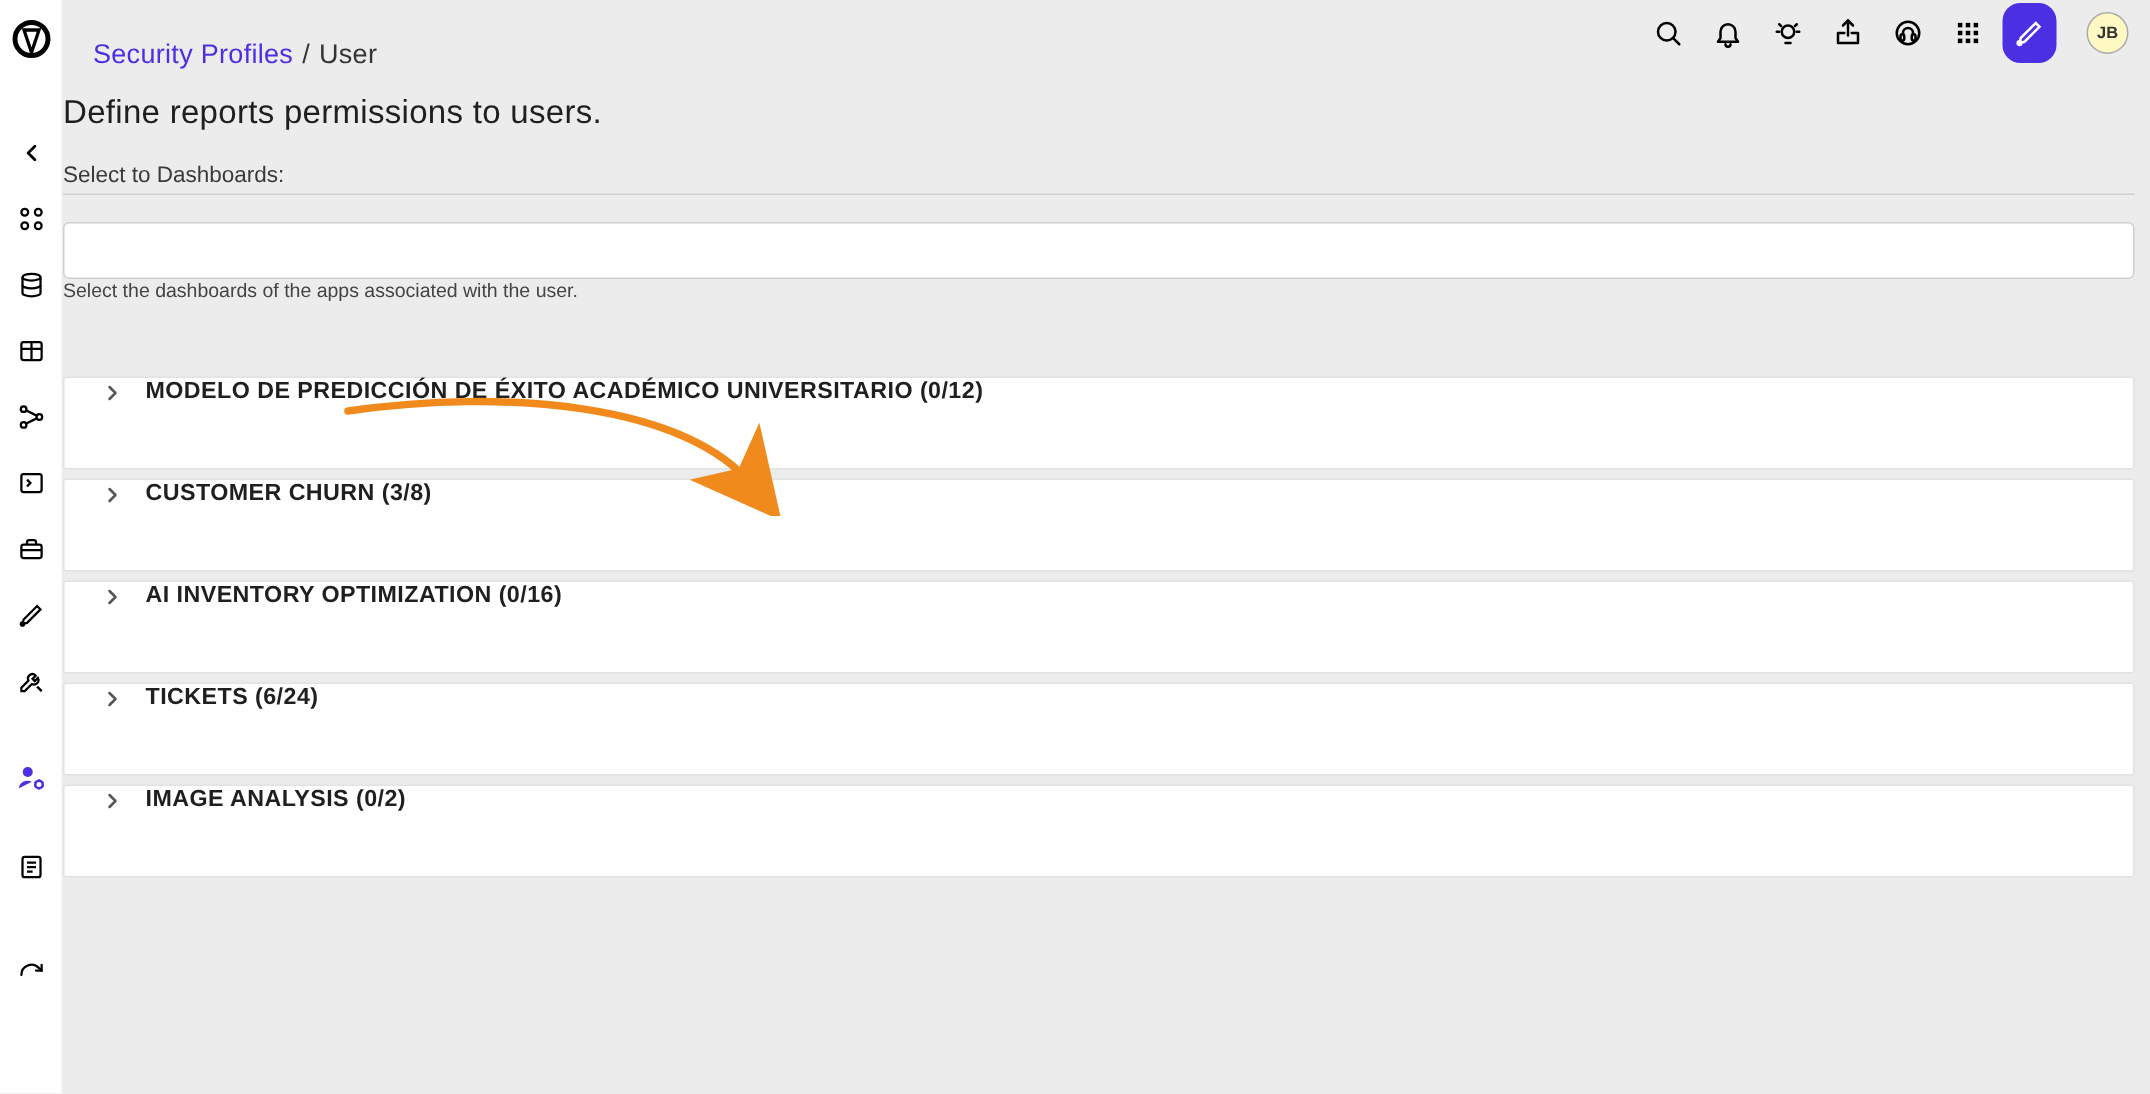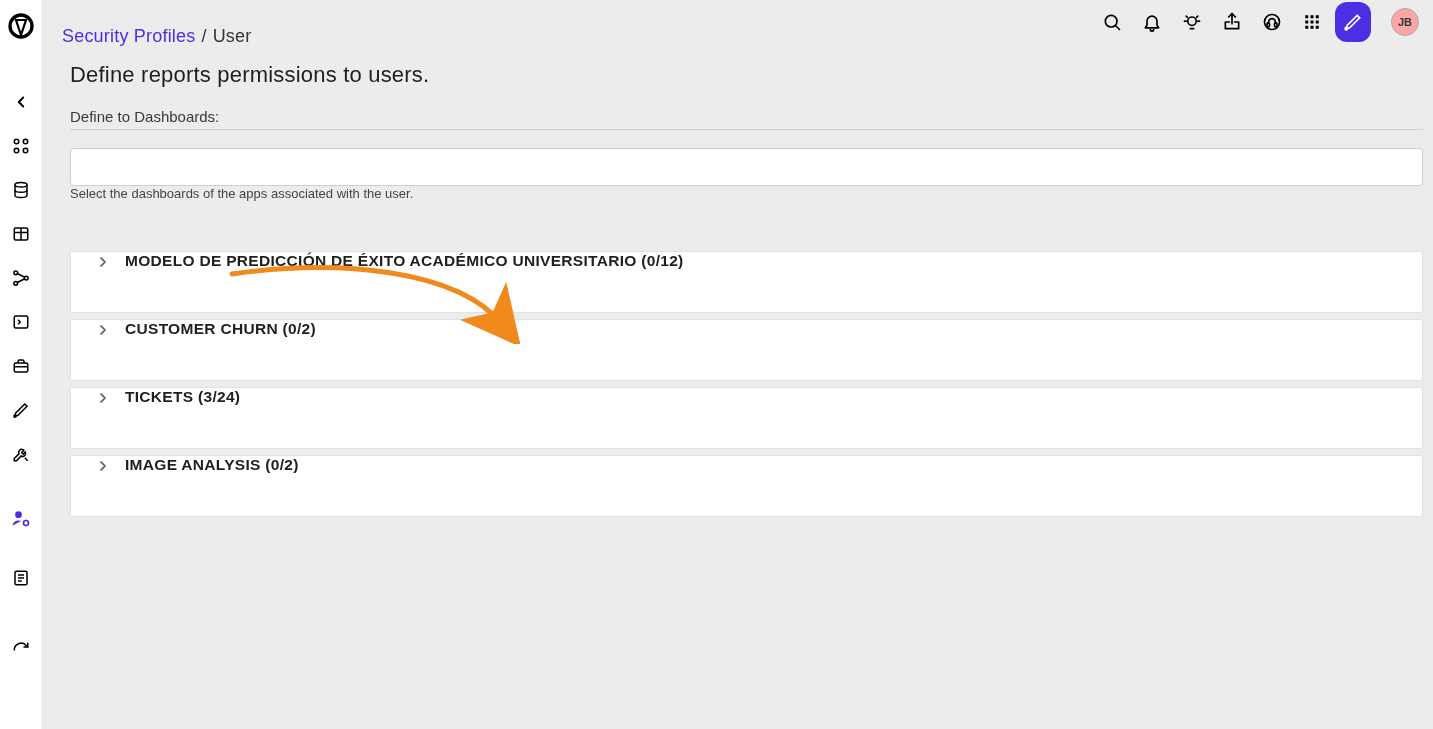--- a/index.html
+++ b/index.html
@@ -87,34 +87,34 @@
   .ibtn.active {
     background: #4b2fe3;
     border-radius: 12px;
     width: 36px;
     height: 40px;
   }
   .avatar {
     width: 28px;
     height: 28px;
     border-radius: 50%;
-    background: #fca5a5;
+    background: #fef9c3;
     display: flex;
     align-items: center;
     justify-content: center;
     font-size: 11px;
     font-weight: 600;
     color: #333;
     margin-left: 14px;
     border: 1px solid #aaa;
   }
 
   .content {
     flex: 1;
-    padding: 18px 10px 0 28px;
+    padding: 18px 10px 0 0;
     overflow-y: auto;
     position: relative;
   }
   .page-title {
     font-size: 22px;
     font-weight: 500;
     letter-spacing: 0.2px;
     color: #1f1f1f;
     margin-bottom: 20px;
   }
@@ -349,21 +349,21 @@
               <circle cx="4" cy="20" r="1.5" fill="#fff"></circle>
             </svg>
         </div>
         <div class="avatar">JB</div>
       </div>
     </div>
 
     <div class="content">
       <div class="page-title">Define reports permissions to users.</div>
 
-      <div class="section-label">Define to Dashboards:</div>
+      <div class="section-label">Select to Dashboards:</div>
       <div class="dash-input-wrap">
         <input class="dash-input" type="text" style="">
       </div>
       <div class="helper">Select the dashboards of the apps associated with the user.</div>
 
       <div class="spacer-mid"></div>
 
 
       <div class="row-list">
         <div class="acc-row">
@@ -373,29 +373,37 @@
               </svg>
           </span>
           <span class="row-label">MODELO DE PREDICCIÓN DE ÉXITO ACADÉMICO UNIVERSITARIO (0/12)</span>
         </div>
         <div class="acc-row">
           <span class="chev">
             <svg width="16" height="16" viewBox="0 0 24 24" fill="none" stroke="#555" stroke-width="2.5" stroke-linecap="round" stroke-linejoin="round">
                 <polyline points="9 18 15 12 9 6"></polyline>
               </svg>
           </span>
-          <span class="row-label">CUSTOMER CHURN (0/2)</span>
+          <span class="row-label">CUSTOMER CHURN (3/8)</span>
         </div>
         <div class="acc-row">
           <span class="chev">
             <svg width="16" height="16" viewBox="0 0 24 24" fill="none" stroke="#555" stroke-width="2.5" stroke-linecap="round" stroke-linejoin="round">
                 <polyline points="9 18 15 12 9 6"></polyline>
               </svg>
           </span>
-          <span class="row-label">TICKETS (3/24)</span>
+          <span class="row-label">AI INVENTORY OPTIMIZATION (0/16)</span>
+        </div>
+        <div class="acc-row">
+          <span class="chev">
+            <svg width="16" height="16" viewBox="0 0 24 24" fill="none" stroke="#555" stroke-width="2.5" stroke-linecap="round" stroke-linejoin="round">
+                <polyline points="9 18 15 12 9 6"></polyline>
+              </svg>
+          </span>
+          <span class="row-label">TICKETS (6/24)</span>
         </div>
         <div class="acc-row">
           <span class="chev">
             <svg width="16" height="16" viewBox="0 0 24 24" fill="none" stroke="#555" stroke-width="2.5" stroke-linecap="round" stroke-linejoin="round">
                 <polyline points="9 18 15 12 9 6"></polyline>
               </svg>
           </span>
           <span class="row-label">IMAGE ANALYSIS (0/2)</span>
         </div>
       </div>

